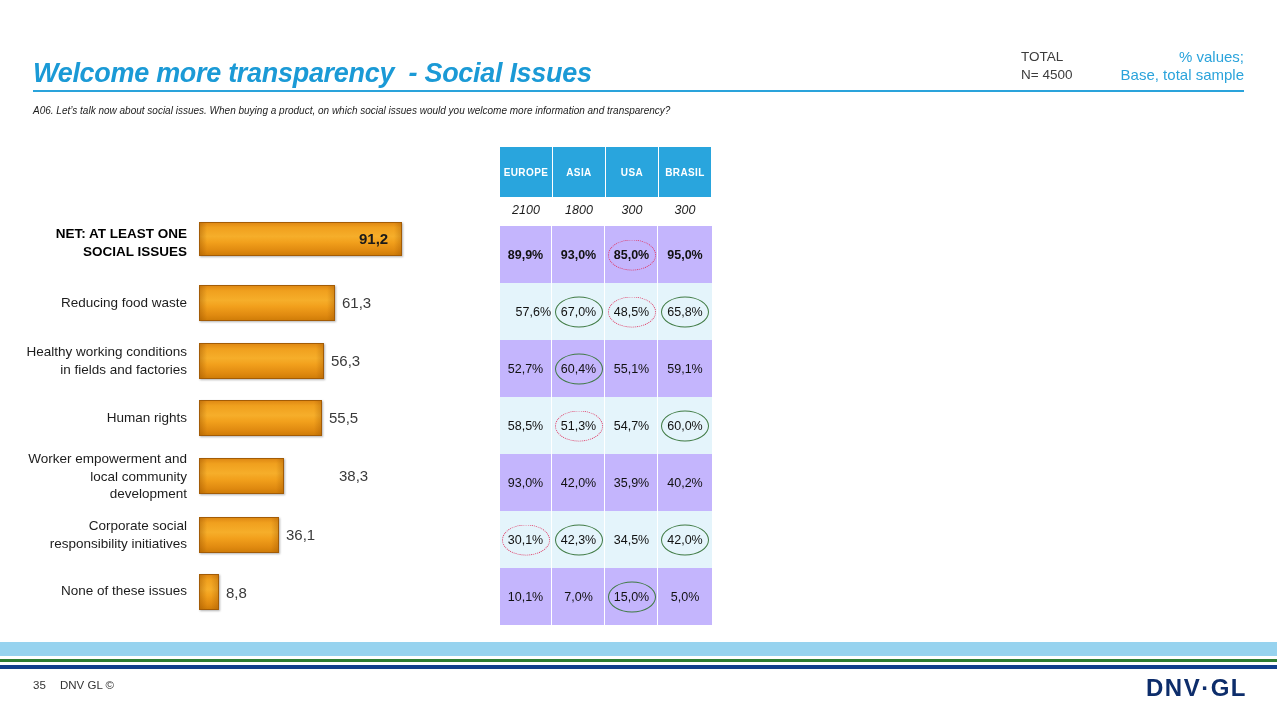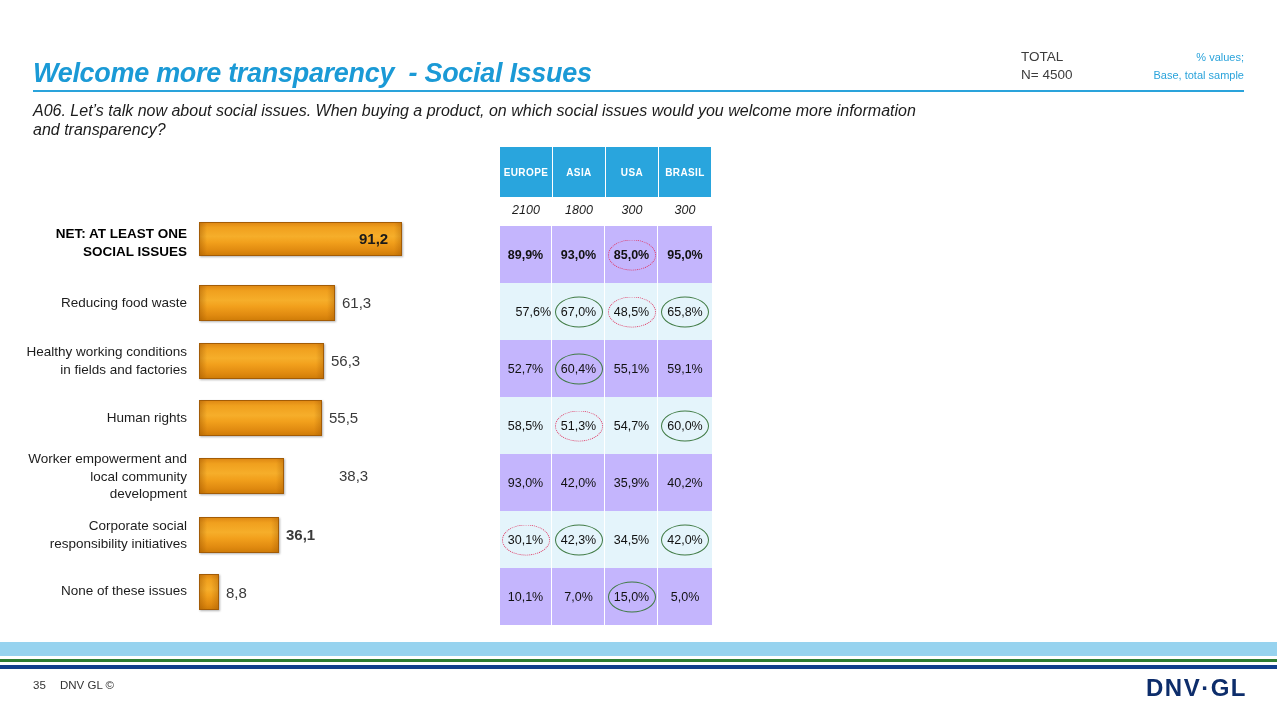--- a/index.html
+++ b/index.html
@@ -43,33 +43,33 @@
     top: 48px;
     font-size: 13.5px;
     line-height: 18px;
     color: #3c3c3c;
     text-align: left;
   }
   #base-block {
     position: absolute;
     left: 1109px;
     top: 48px;
-    font-size: 11px;
+    font-size: 15px;
     line-height: 18px;
     color: #2aa3db;
     text-align: right;
     width: 135px;
   }
 
   #question-text {
     position: absolute;
     left: 33px;
     top: 102px;
     width: 890px;
-    font-size: 16px;
+    font-size: 10px;
     line-height: 18.5px;
     font-style: italic;
     color: #1c1c1c;
   }
 
   
   #bar-chart {
     position: absolute;
     left: 0;
     top: 210px;
@@ -298,21 +298,21 @@
     <div class="bar-shape" style="top:0;height:36px;width:85px;"></div>
     <div class="bar-value" style="left:291px;top:9px;margin-left:48px;">38,3</div>
   </div>
 
   <div class="bar-row" style="top:307px;height:40px;">
     <div class="bar-label" style="top:0px;">
       <div>Corporate social</div>
       <div>responsibility initiatives</div>
     </div>
     <div class="bar-shape" style="top:0;height:36px;width:80px;"></div>
-    <div class="bar-value" style="left:286px;top:9px;font-weight:bold;">36,1</div>
+    <div class="bar-value" style="left:286px;top:9px;">36,1</div>
   </div>
 
   <div class="bar-row" style="top:364px;height:40px;">
     <div class="bar-label" style="top:8px;">
       <div>None of these issues</div>
     </div>
     <div class="bar-shape" style="top:0;height:36px;width:20px;"></div>
     <div class="bar-value" style="left:226px;top:10px;">8,8</div>
   </div>
 

